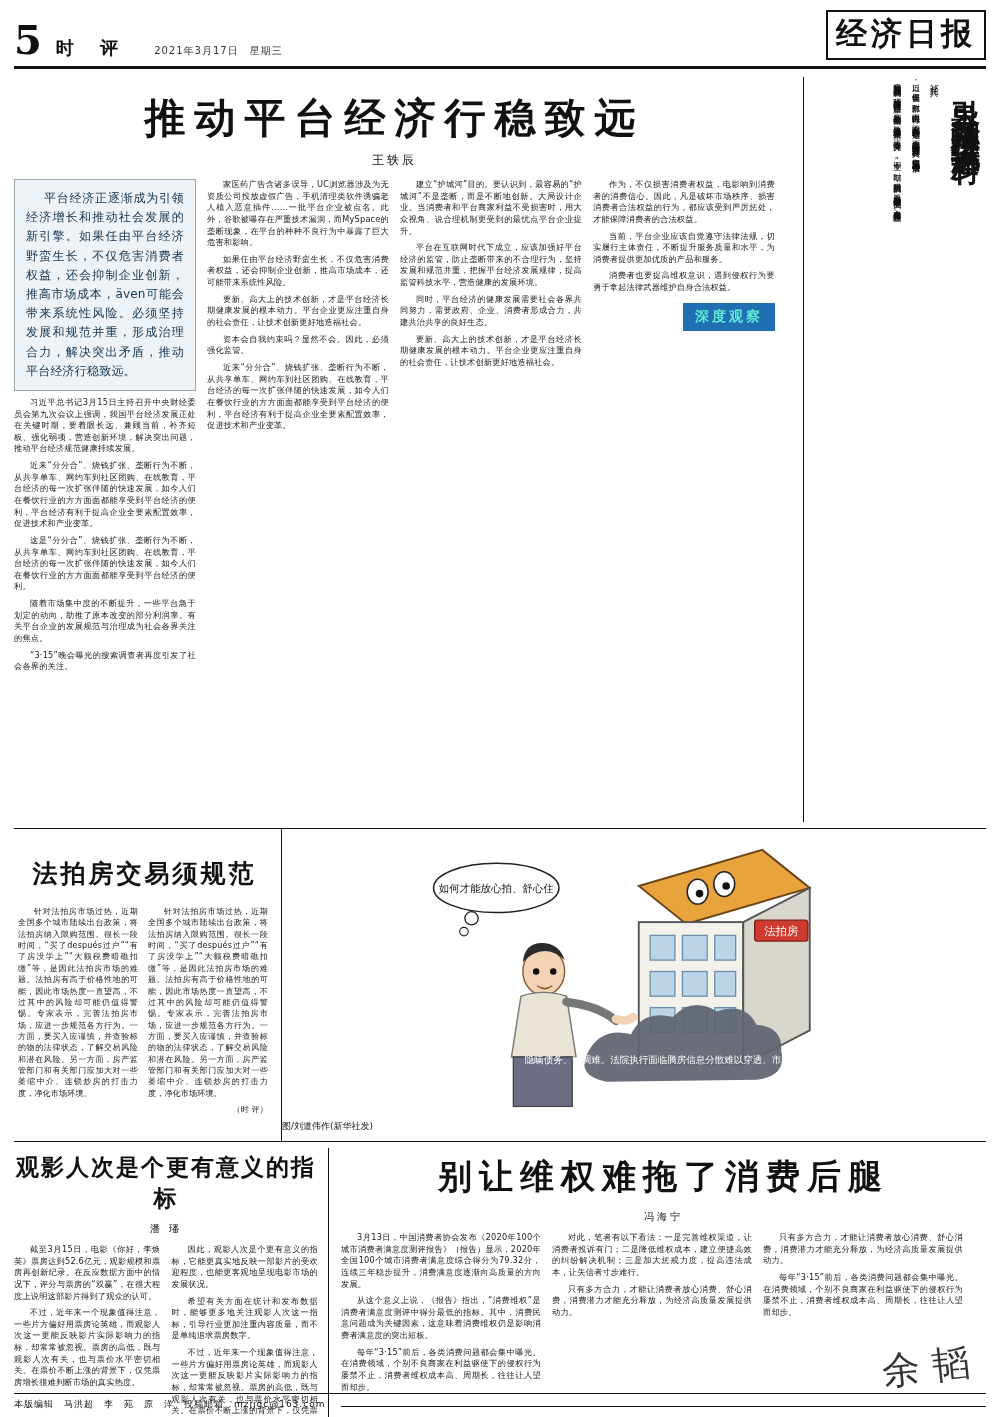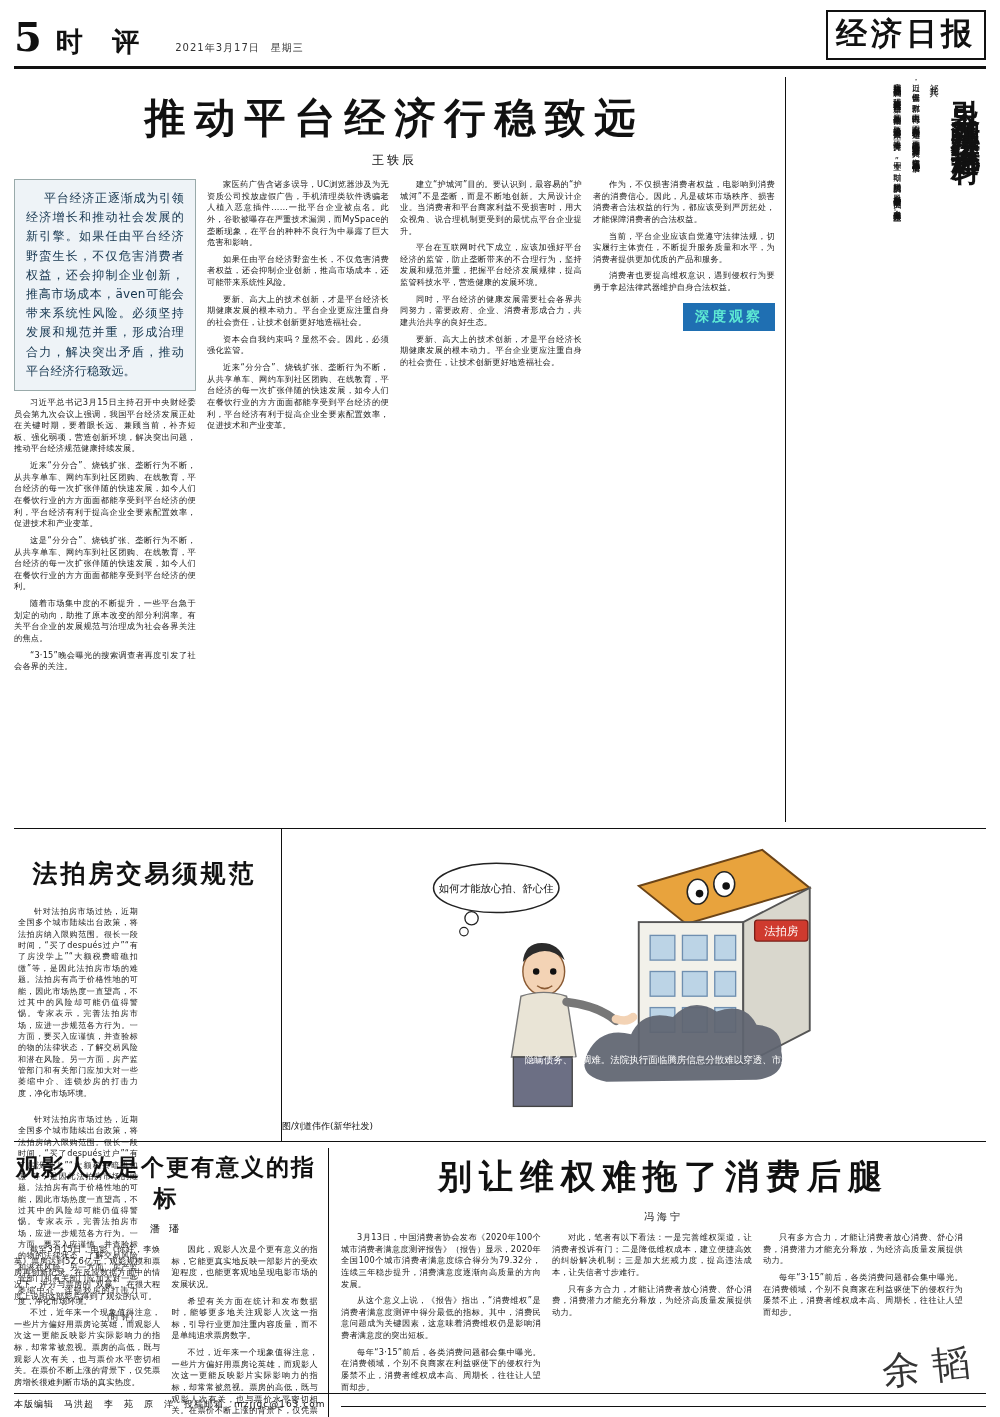--- a/index.html
+++ b/index.html
@@ -3,28 +3,28 @@
 <meta charset="utf-8">
 <style>
   html,body{margin:0;padding:0;background:#fff;}
   body{width:1000px;height:1417px;font-family:"DejaVu Sans","Liberation Sans",sans-serif;color:#111;overflow:hidden;}
   .page{position:relative;width:1000px;height:1417px;box-sizing:border-box;padding:10px 14px;}
 
   
   .masthead{display:flex;align-items:flex-end;justify-content:space-between;border-bottom:3px solid #111;padding-bottom:6px;}
   .mast-left{display:flex;align-items:baseline;gap:14px;}
   .page-no{font-size:40px;font-weight:bold;font-family:"DejaVu Serif","Liberation Serif",serif;line-height:1;}
-  .section-name{font-size:27px;font-weight:bold;letter-spacing:10px;font-family:"DejaVu Serif","Liberation Serif",serif;}
+  .section-name{font-size:18px;font-weight:bold;letter-spacing:10px;font-family:"DejaVu Serif","Liberation Serif",serif;}
   .mast-date{font-size:10px;color:#333;margin-left:12px;letter-spacing:1px;text-align:right;}
   .paper-name{font-size:31px;font-weight:bold;letter-spacing:4px;font-family:Liberation Mono, monospace;
     border:2px solid #111;padding:1px 8px 3px;}
 
   
   .body-grid{display:flex;margin-top:8px;height:745px;}
-  .left-zone{width:770px;position:relative;padding-right:10px;border-right:1px solid #111;}
+  .left-zone{width:770px;position:relative;padding-right:28px;border-right:1px solid #111;}
   .right-zone{width:200px;padding-left:10px;position:relative;}
 
   .headline{
     text-align:center;font-size:41px;font-weight:bold;letter-spacing:9px;
     font-family:"DejaVu Serif","Liberation Serif",serif;margin:14px 0 6px;
   }
   .byline{text-align:center;font-size:12px;letter-spacing:3px;margin-bottom:10px;}
 
   .cols4{display:flex;gap:11px;}
   .col{width:182px;font-size:8.2px;line-height:1.42;text-align:justify;color:#1a1a1a;letter-spacing:.2px;}
@@ -47,21 +47,21 @@
   .vbody{writing-mode:vertical-rl;text-orientation:upright;font-size:8px;line-height:1.6;letter-spacing:.5px;
     height:700px;text-align:justify;}
   .vwrap{display:flex;justify-content:flex-end;gap:6px;height:710px;}
   .vauthor{writing-mode:vertical-rl;text-orientation:upright;font-size:9px;letter-spacing:2px;height:70px;}
 
   
   .illus-band{display:flex;margin-top:6px;border-top:1px solid #111;border-bottom:1px solid #111;height:312px;}
   .illus-left{width:268px;padding:14px 10px 0 4px;box-sizing:border-box;border-right:1px solid #111;}
   .illus-left h2{font-size:25px;font-weight:bold;letter-spacing:3px;text-align:center;margin:14px 0 16px;
     font-family:"DejaVu Serif","Liberation Serif",serif;}
-  .illus-left .two{display:flex;gap:10px;flex-direction:column;}
+  .illus-left .two{display:flex;gap:10px;}
   .illus-left .two .col{width:120px;font-size:8px;}
   .cartoon{flex:1;position:relative;overflow:hidden;background:#fff;}
   .cap{font-size:9px;text-align:left;margin-top:2px;}
 
   
   .bottom{display:flex;margin-top:6px;height:520px;}
   .b-left{width:315px;padding-right:10px;border-right:1px solid #111;box-sizing:border-box;}
   .b-right{flex:1;padding-left:12px;}
   .h2c{font-size:23px;font-weight:bold;letter-spacing:2px;text-align:center;margin:4px 0 8px;
     font-family:"DejaVu Serif","Liberation Serif",serif;}

